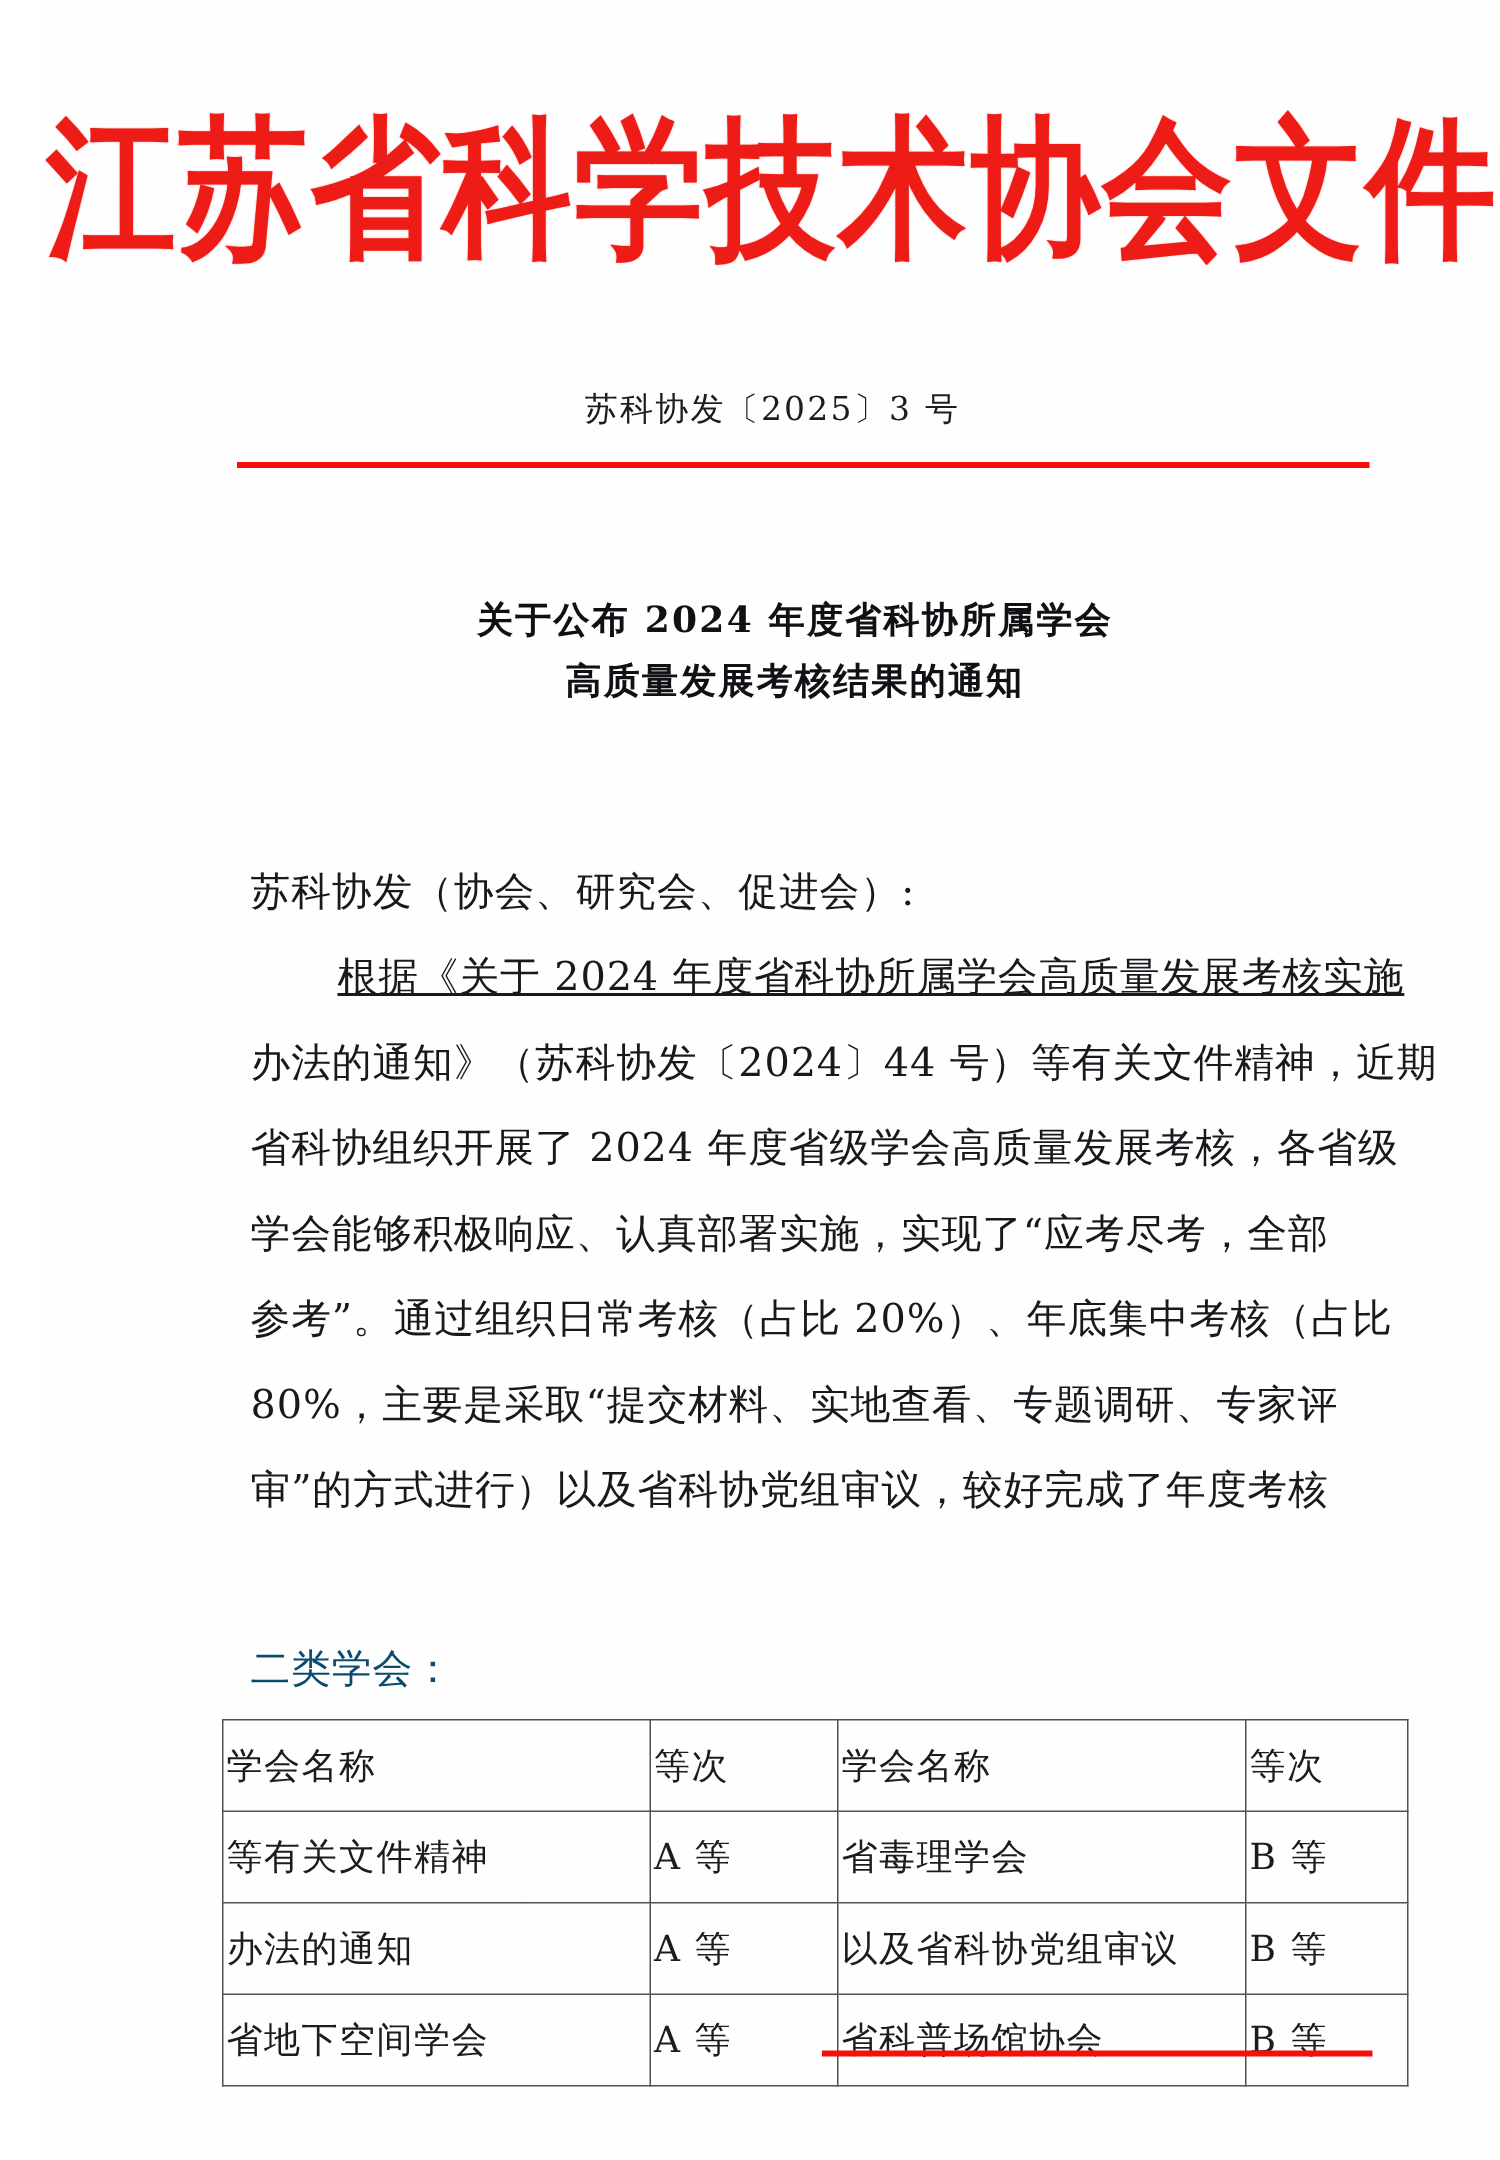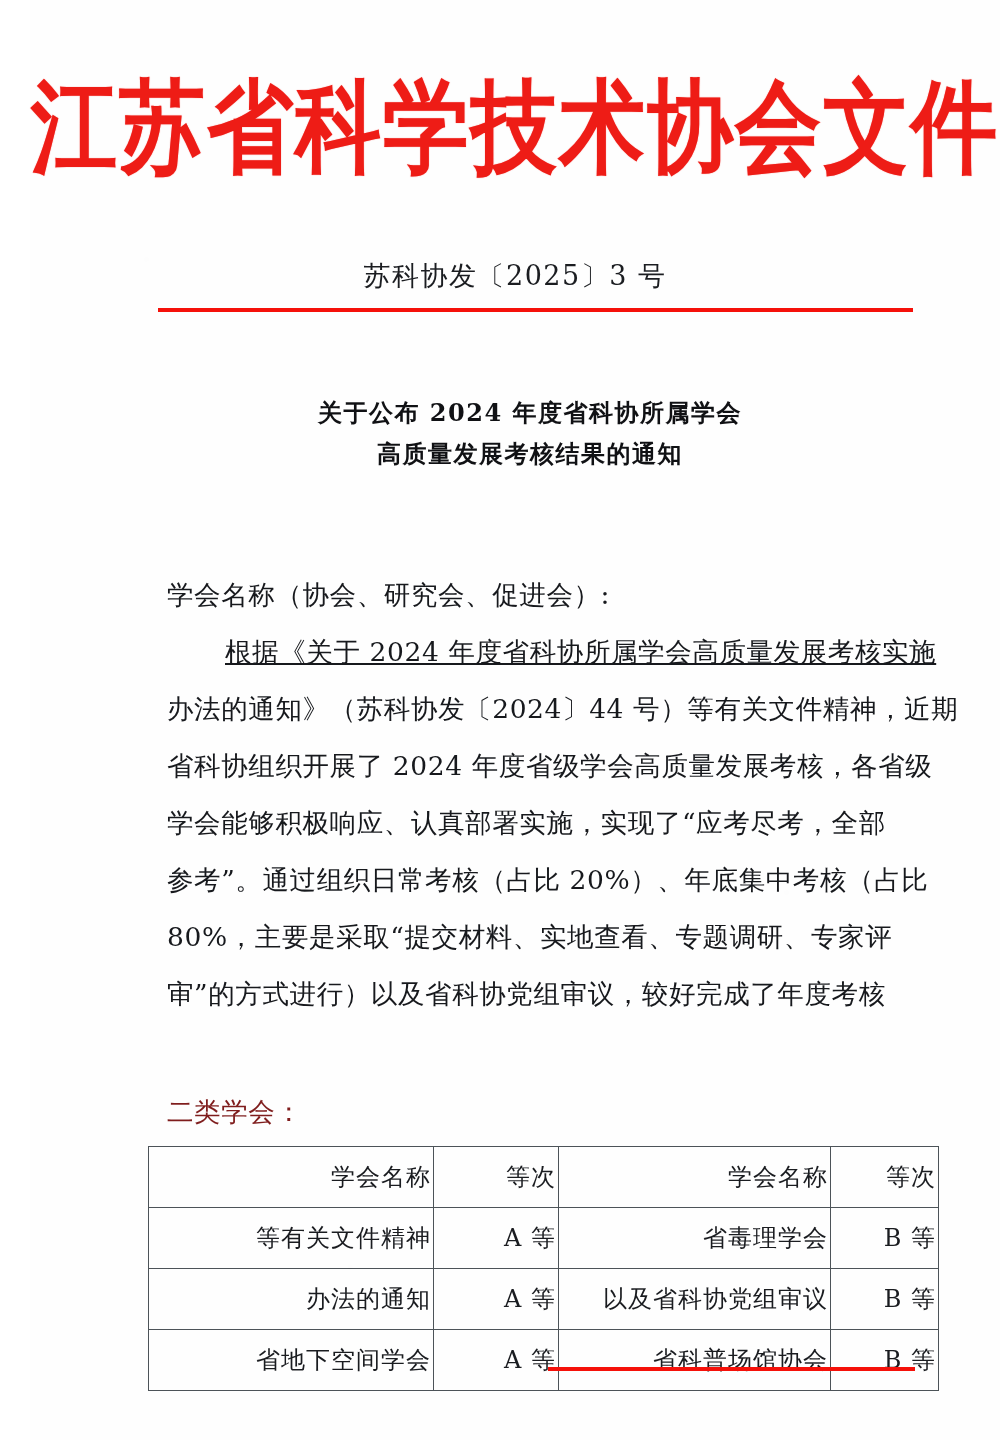--- a/index.html
+++ b/index.html
@@ -42,21 +42,21 @@
     text-shadow: 0 0 1px rgba(238,28,22,0.55);
   }
 
   
   .doc-number {
     position: absolute;
     left: 0;
     right: 0;
     top: 258px;
     text-align: center;
-    font-size: 27px;
+    font-size: 22px;
     letter-spacing: 1.5px;
     color: #1b1d21;
   }
 
   .red-rule {
     position: absolute;
     left: 128px;
     width: 755px;
     top: 308px;
     height: 4px;
@@ -95,37 +95,37 @@
   }
   .body-line.indent { padding-left: 58px; text-decoration: underline; }
 
   
   .section-label {
     position: absolute;
     left: 137px;
     top: 1094px;
     font-size: 26.5px;
     letter-spacing: 0.6px;
-    color: #7f1d1d;
+    color: #0c4a6e;
     white-space: nowrap;
   }
 
   
   .grade-table {
     position: absolute;
     left: 118px;
     top: 1146px;
     width: 770px;
     border-collapse: collapse;
     table-layout: fixed;
   }
   .grade-table td {
     border: 1.5px solid #4c5358;
     height: 60px;
-    text-align: right;
+    text-align: left;
     vertical-align: middle;
     font-size: 24px;
     letter-spacing: 1px;
     color: #1a1c20;
     white-space: nowrap;
     padding: 0 2px;
   }
   .grade-table .c-name  { width: 280px; }
   .grade-table .c-grade { width: 120px; }
   .grade-table .c-name2 { width: 267px; }
@@ -166,21 +166,21 @@
   <div class="doc-number">苏科协发〔2025〕3 号</div>
 
   <div class="red-rule"></div>
 
   <div class="doc-title">
     <span class="tline">关于公布 2024 年度省科协所属学会</span>
     <span class="tline">高质量发展考核结果的通知</span>
   </div>
 
   <div class="body-block">
-    <div class="body-line">学会名称（协会、研究会、促进会）:</div>
+    <div class="body-line">苏科协发（协会、研究会、促进会）:</div>
     <div class="body-line indent">根据《关于 2024 年度省科协所属学会高质量发展考核实施</div>
     <div class="body-line">办法的通知》（苏科协发〔2024〕44 号）等有关文件精神，近期</div>
     <div class="body-line">省科协组织开展了 2024 年度省级学会高质量发展考核，各省级</div>
     <div class="body-line">学会能够积极响应、认真部署实施，实现了“应考尽考，全部</div>
     <div class="body-line">参考”。通过组织日常考核（占比 20%）、年底集中考核（占比</div>
     <div class="body-line">80%，主要是采取“提交材料、实地查看、专题调研、专家评</div>
     <div class="body-line">审”的方式进行）以及省科协党组审议，较好完成了年度考核</div>
   </div>
 
   <div class="section-label">二类学会：</div>

